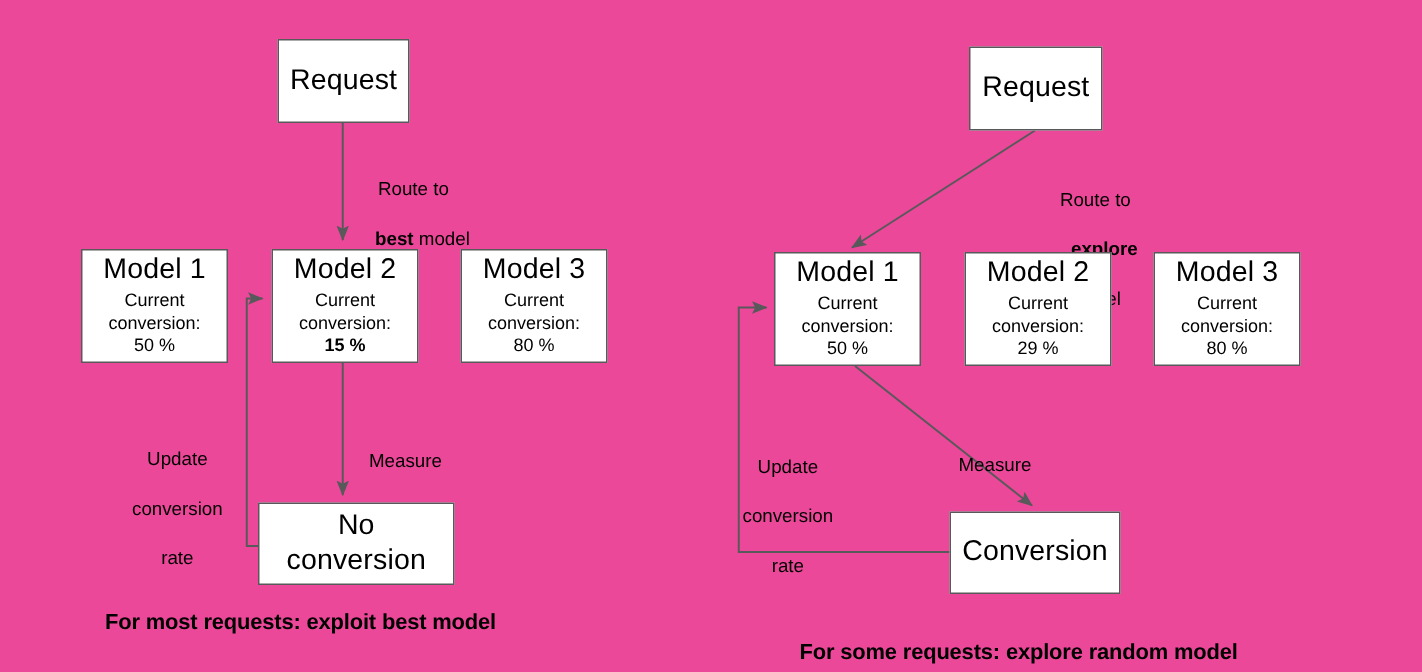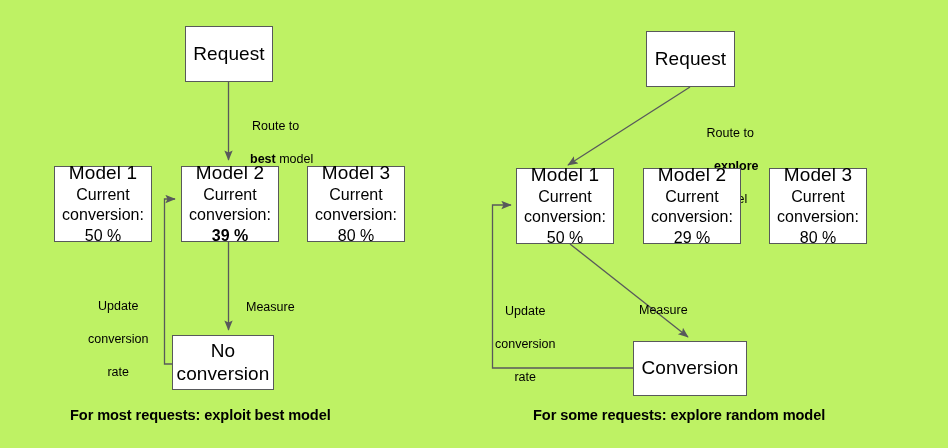--- a/index.html
+++ b/index.html
@@ -10,21 +10,21 @@
   }
   body {
     font-family: "Liberation Sans", sans-serif;
     color: #000000;
     -webkit-font-smoothing: antialiased;
   }
   #canvas {
     position: relative;
     width: 948px;
     height: 448px;
-    background: #bef264;
+    background: #ec4899;
     overflow: hidden;
   }
   .svg-layer {
     position: absolute;
     left: 0;
     top: 0;
     width: 948px;
     height: 448px;
     pointer-events: none;
   }
@@ -39,21 +39,21 @@
     justify-content: center;
     text-align: center;
     line-height: 1.18;
   }
   .node-title {
     font-size: 19px;
     color: #000;
     letter-spacing: 0.1px;
   }
   .node-sub {
-    font-size: 16px;
+    font-size: 12px;
     color: #000;
     margin-top: 1px;
     line-height: 1.28;
   }
   .node-sub .val {
     display: block;
   }
   .node-sub .val.bold {
     font-weight: bold;
   }
@@ -120,21 +120,21 @@
       <span class="stack-line">conversion:</span>
       <span class="val">50 %</span>
     </span>
   </div>
 
   <div class="node" style="left:181px; top:166px; width:98px; height:76px;">
     <span class="node-title">Model 2</span>
     <span class="node-sub">
       <span class="stack-line">Current</span>
       <span class="stack-line">conversion:</span>
-      <span class="val bold">39 %</span>
+      <span class="val bold">15 %</span>
     </span>
   </div>
 
   <div class="node" style="left:307px; top:166px; width:98px; height:76px;">
     <span class="node-title">Model 3</span>
     <span class="node-sub">
       <span class="stack-line">Current</span>
       <span class="stack-line">conversion:</span>
       <span class="val">80 %</span>
     </span>
@@ -143,21 +143,21 @@
   <div class="edge-label" style="left:246px; top:282px;">
     <span>Measure</span>
   </div>
 
   <div class="edge-label" style="left:88px; top:281px;">
     <span class="stack-line">Update</span>
     <span class="stack-line">conversion</span>
     <span class="stack-line">rate</span>
   </div>
 
-  <div class="node" style="left:172px; top:335px; width:102px; height:55px;">
+  <div class="node" style="left:172px; top:335px; width:131px; height:55px;">
     <span class="node-title">No</span>
     <span class="node-title">conversion</span>
   </div>
 
   <div class="caption" style="left:70px; top:407px;">
     <span>For most requests: exploit best model</span>
   </div>
 
   <div class="node" style="left:646px; top:31px; width:89px; height:56px;">
     <span class="node-title">Request</span>
@@ -203,17 +203,17 @@
   <div class="edge-label" style="left:495px; top:286px;">
     <span class="stack-line">Update</span>
     <span class="stack-line">conversion</span>
     <span class="stack-line">rate</span>
   </div>
 
   <div class="node" style="left:633px; top:341px; width:114px; height:55px;">
     <span class="node-title">Conversion</span>
   </div>
 
-  <div class="caption" style="left:533px; top:407px;text-align:right;">
+  <div class="caption" style="left:533px; top:427px;text-align:right;">
     <span>For some requests: explore random model</span>
   </div>
 
 </div>
 
 </body></html>

